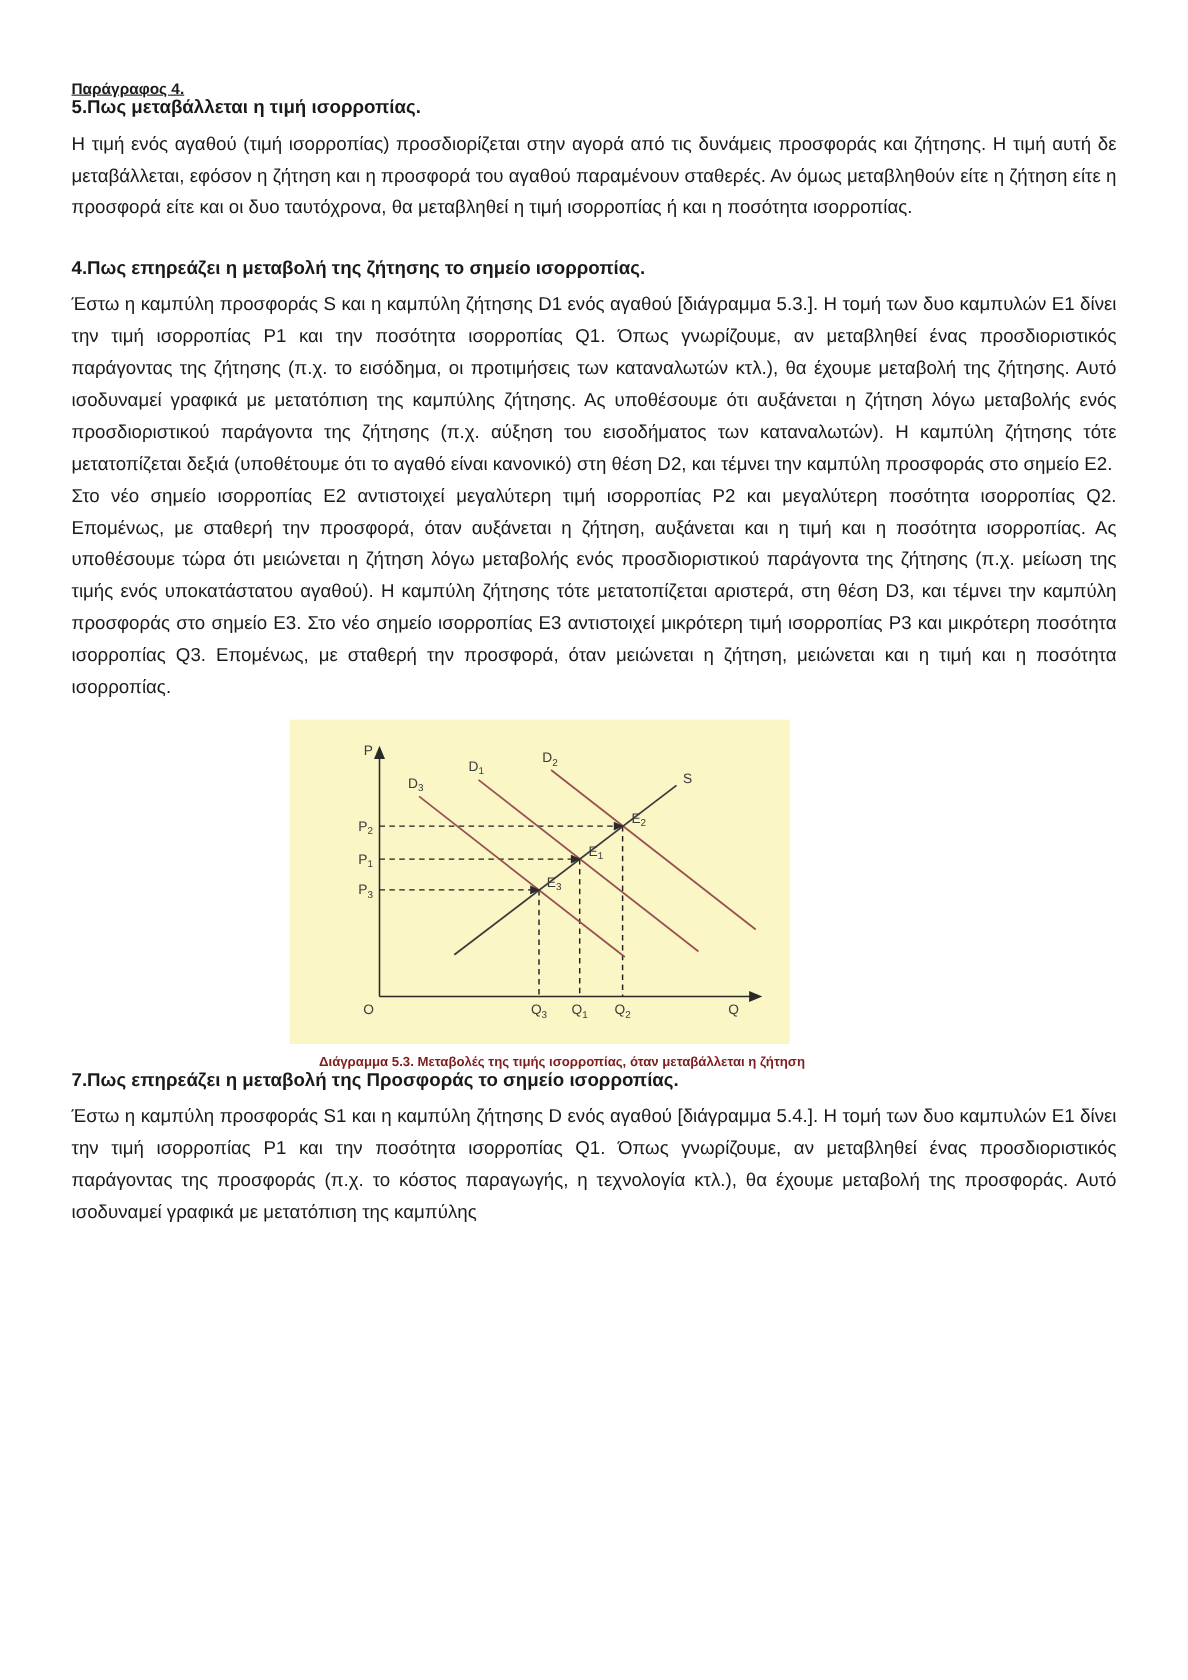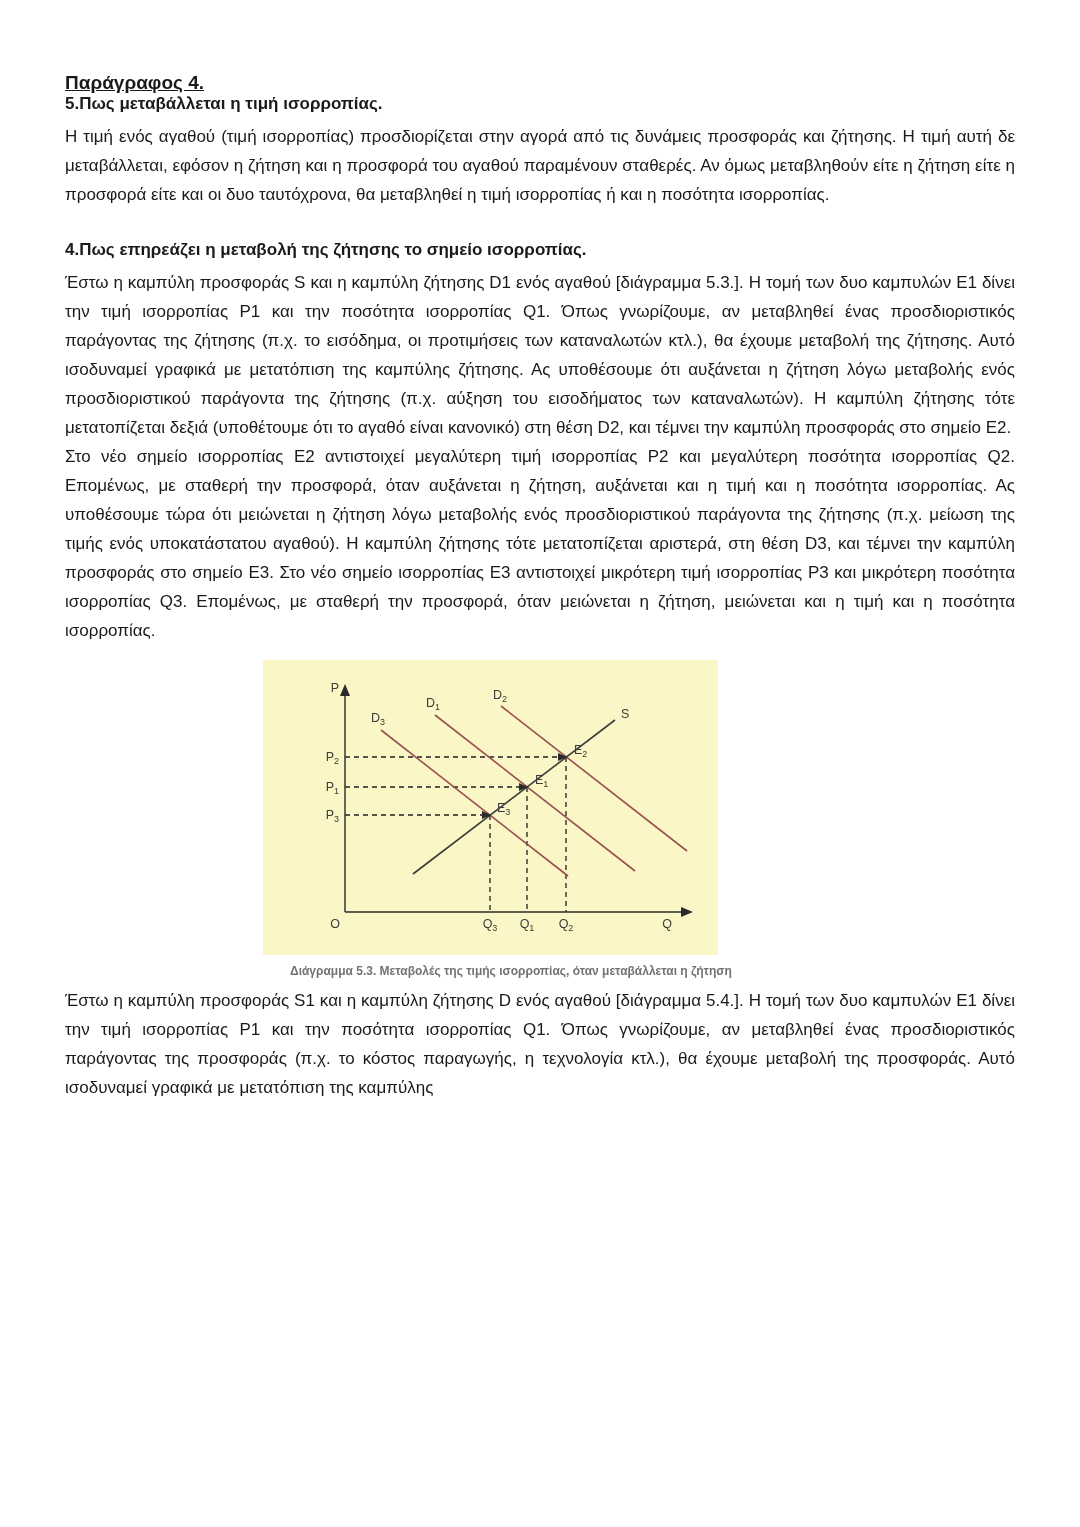--- a/index.html
+++ b/index.html
@@ -9,21 +9,21 @@
     height: 1527px;
     margin: 0 auto;
     background: #ffffff;
     overflow: hidden;
     font-family: "Liberation Sans", sans-serif;
     color: #1a1a1a;
     box-sizing: border-box;
     padding: 72px 65px 0 65px;
   }
   .section-title {
-    font-size: 19px;
+    font-size: 14px;
     font-weight: bold;
     text-decoration: underline;
     margin: 0;
   }
   .sub-heading {
     font-size: 17px;
     font-weight: bold;
     margin: 0;
   }
   .body-text {
@@ -39,21 +39,21 @@
     margin-top: 15px;
     margin-left: 198px;
     width: 455px;
   }
   .diagram-svg { display: block; }
   .diagram-caption {
     margin-top: 9px;
     margin-left: 225px;
     font-size: 12px;
     font-weight: bold;
-    color: #737373;
+    color: #7f1d1d;
   }
   .mt-section2 { margin-top: 48px; }
   
   .dg-label {
     font-family: "Liberation Sans", sans-serif;
     font-size: 12.5px;
     fill: #3c3c3c;
   }
   .dg-label .sub { font-size: 9px; }
   .dashed {
@@ -130,16 +130,17 @@
 
       <text x="227" y="268" text-anchor="middle" class="dg-label"><tspan>Q</tspan><tspan class="sub" dy="3">3</tspan></text>
       <text x="264" y="268" text-anchor="middle" class="dg-label"><tspan>Q</tspan><tspan class="sub" dy="3">1</tspan></text>
       <text x="303" y="268" text-anchor="middle" class="dg-label"><tspan>Q</tspan><tspan class="sub" dy="3">2</tspan></text>
     </svg>
   </div>
 
   <div class="diagram-caption">Διάγραμμα 5.3. Μεταβολές της τιμής ισορροπίας, όταν μεταβάλλεται η ζήτηση</div>
 
 
+  <h2 class="sub-heading mt-title">7.Πως επηρεάζει η μεταβολή της Προσφοράς το σημείο ισορροπίας.</h2>
 
   <p class="body-text mt-para">Έστω η καμπύλη προσφοράς S1 και η καμπύλη ζήτησης D ενός αγαθού [διάγραμμα 5.4.]. Η τομή των δυο καμπυλών E1 δίνει την τιμή ισορροπίας P1 και την ποσότητα ισορροπίας Q1. Όπως γνωρίζουμε, αν μεταβληθεί ένας προσδιοριστικός παράγοντας της προσφοράς (π.χ. το κόστος παραγωγής, η τεχνολογία κτλ.), θα έχουμε μεταβολή της προσφοράς. Αυτό ισοδυναμεί γραφικά με μετατόπιση της καμπύλης</p>
 
 </div>
 
 </body></html>

